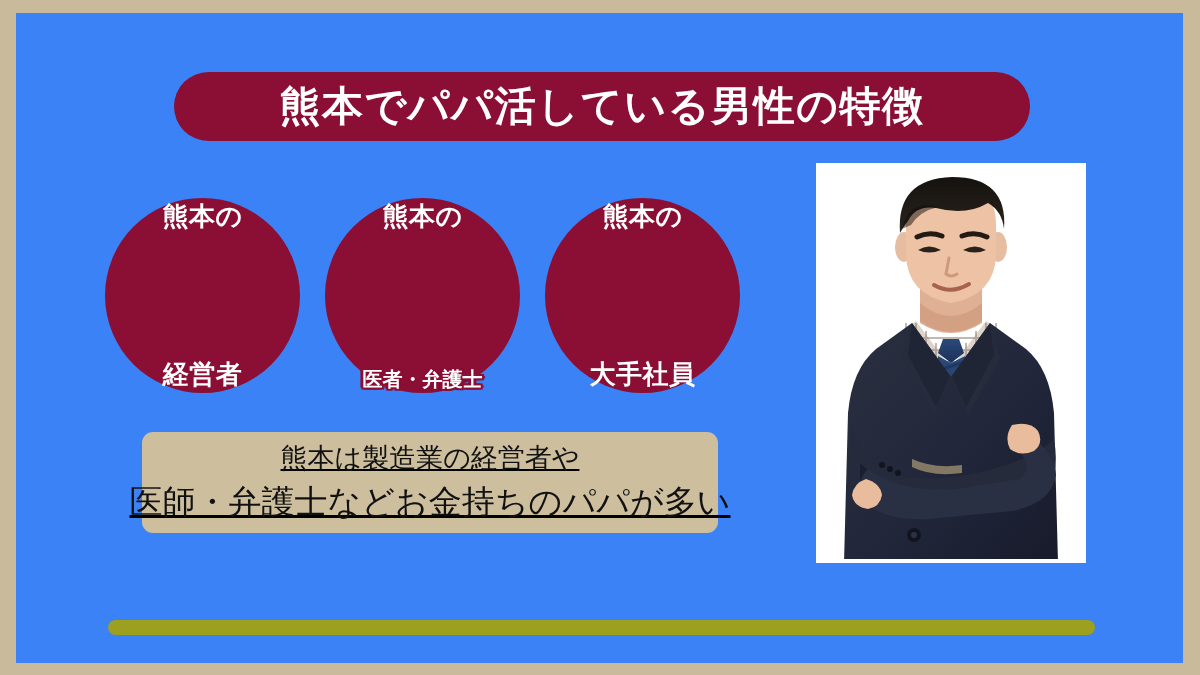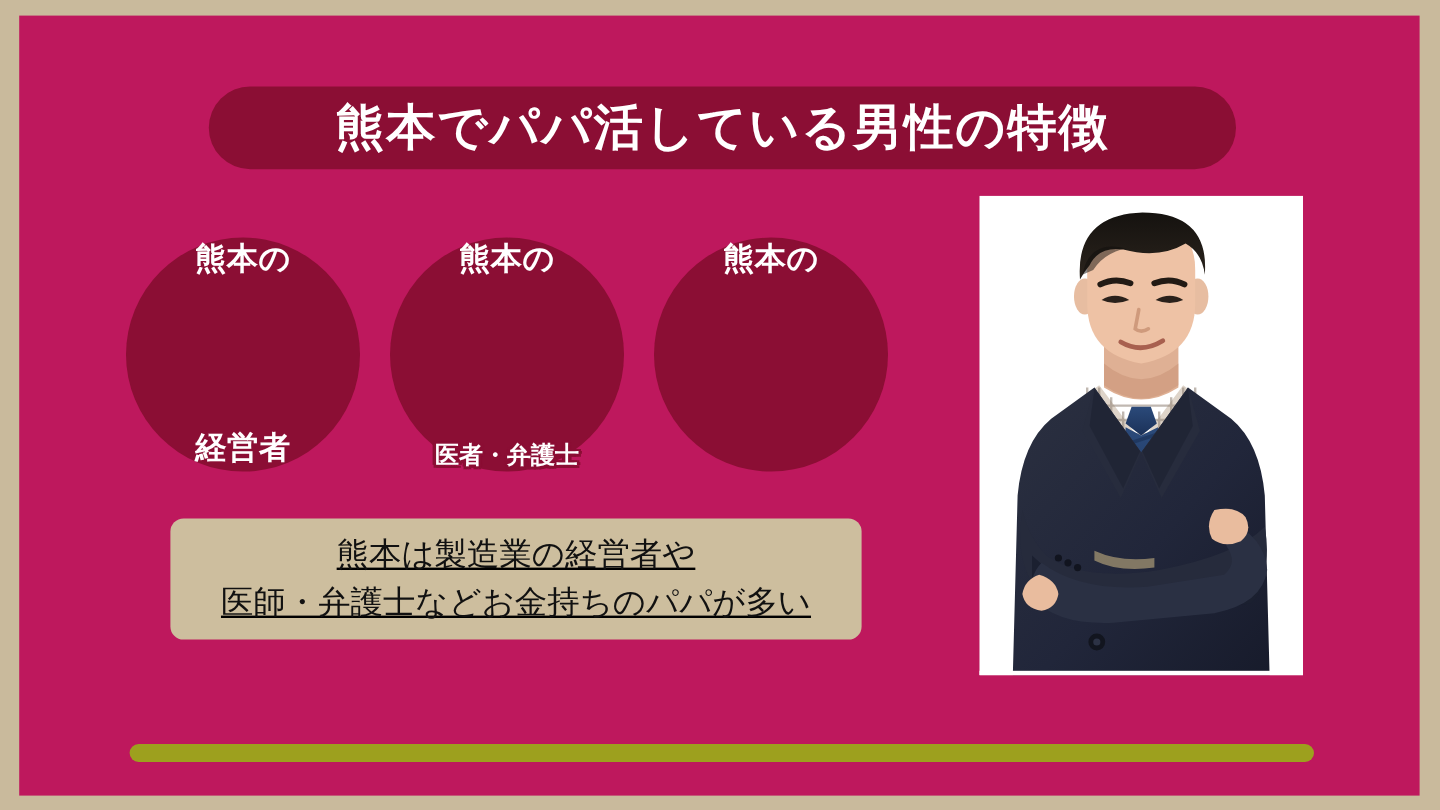--- a/index.html
+++ b/index.html
@@ -22,21 +22,21 @@
     box-sizing: border-box;
     overflow: hidden;
   }
 
   .inner-canvas {
     position: absolute;
     left: 16px;
     top: 13px;
     width: 1167px;
     height: 650px;
-    background: #be185d;
+    background: #3b82f6;
     overflow: hidden;
   }
 
   
   .title-pill {
     position: absolute;
     left: 158px;
     top: 59px;
     width: 856px;
     height: 69px;
@@ -119,21 +119,21 @@
     text-decoration: underline;
   }
   .note-line {
     color: #111111;
     font-size: 27px;
     line-height: 1.48;
     white-space: nowrap;
     letter-spacing: 0px;
   }
   .note-line-2 {
-    font-size: 27px;
+    font-size: 33px;
   }
 
   
   .headline {
     position: absolute;
     left: 0px;
     top: 537px;
     width: 1167px;
     text-align: center;
   }
@@ -183,20 +183,21 @@
         <span class="circle-line circle-line-2">経営者</span>
       </div>
 
       <div class="circle circle-2">
         <span class="circle-line circle-line-1">熊本の</span>
         <span class="circle-line circle-line-2">医者・弁護士</span>
       </div>
 
       <div class="circle circle-3">
         <span class="circle-line circle-line-1">熊本の</span>
+        <span class="circle-line circle-line-2">大手社員</span>
       </div>
 
     </div>
 
     <div class="note-box">
       <span class="note-line note-line-1">熊本は製造業の経営者や</span>
       <span class="note-line note-line-2">医師・弁護士などお金持ちのパパが多い</span>
     </div>
 
     <div class="underline-bar"></div>

